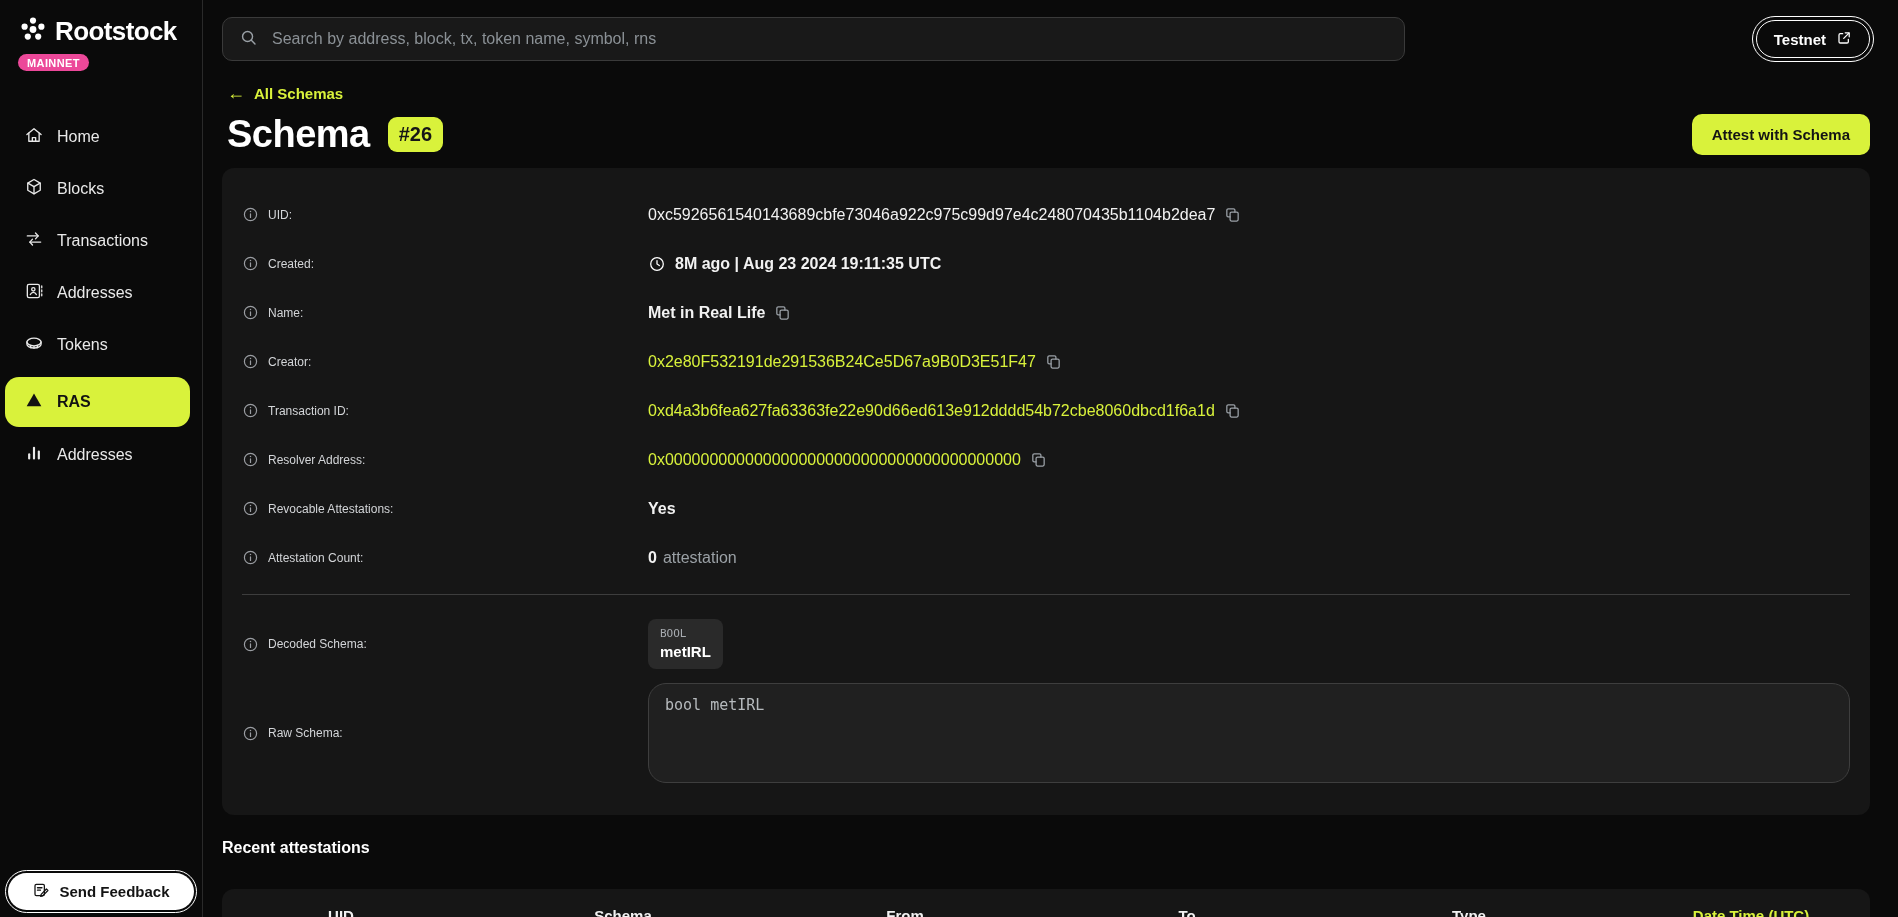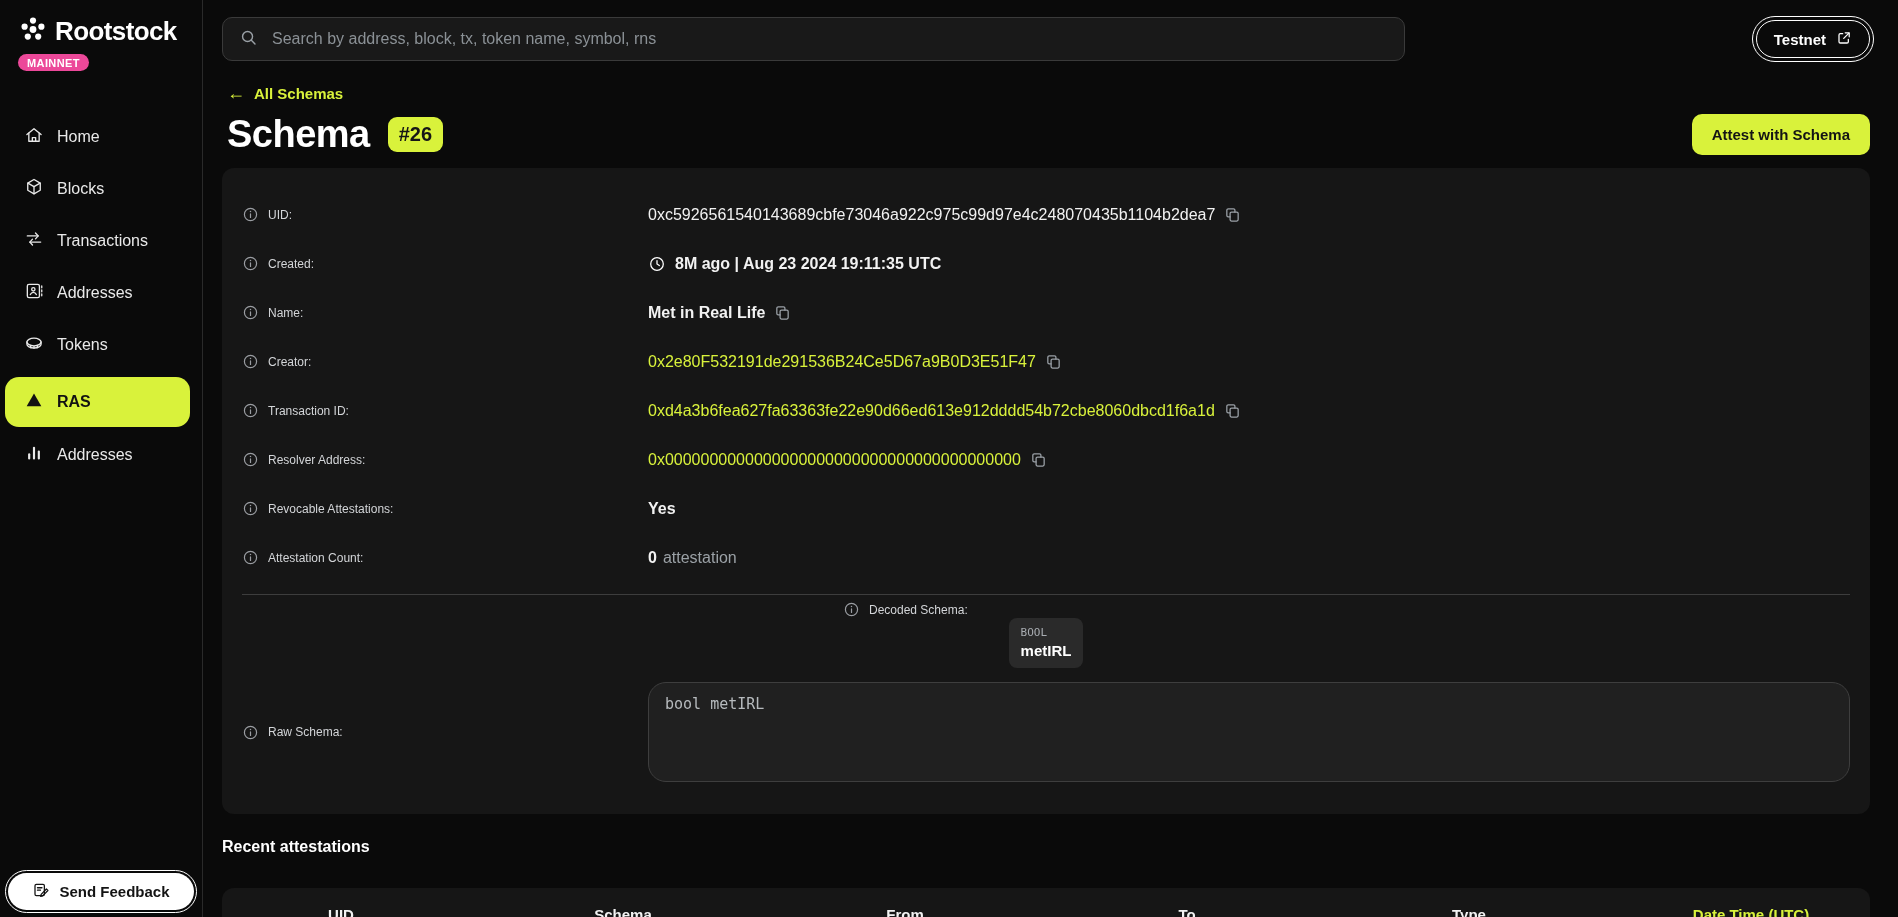--- a/index.html
+++ b/index.html
@@ -63,21 +63,21 @@
   .dlabel { width:406px; min-width:406px; display:flex; align-items:center; gap:9px; color:#d3d5d8; font-size:12px; }
   .dlabel svg { width:17px; height:17px; color:#9a9da2; flex:0 0 17px; }
   .dvalue { display:flex; align-items:center; gap:9px; font-size:16px; color:#f2f2f2; }
   .dvalue .clock { width:18px; height:18px; color:#fff; }
   .copy-i { width:17px; height:17px; color:#9aa0a6; cursor:pointer; }
   .link { color:var(--accent); cursor:pointer; }
   .bold { font-weight:700; }
   .semib { font-weight:600; }
   .muted-link { color:#9ba1a6; cursor:pointer; }
   .divider { height:1px; background:#3d3d3d; margin-top:12px; }
-  .decoded-row { margin-top:6px;flex-direction:column; }
+  .decoded-row { margin-top:24px; }
   .schema-chip { background:#2a2a2a; border-radius:8px; padding:8px 12px 9px; display:flex; flex-direction:column;
     gap:3px; width:max-content; }
   .chip-type { font-family:"DejaVu Sans Mono","Liberation Mono",monospace; font-size:11px; color:#a8acb1; }
   .chip-name { font-size:15px; font-weight:600; color:#fff; }
   .raw-row { margin-top:14px; }
   .raw-wrap { flex:1; }
   .raw-box { width:100%; height:100px; background:#202020; border:1px solid #3e3e3e; border-radius:18px;
     padding:12px 16px; font-family:"DejaVu Sans Mono","Liberation Mono",monospace; font-size:15px; color:#b6babd;
     resize:none; outline:none; display:block; }
 

